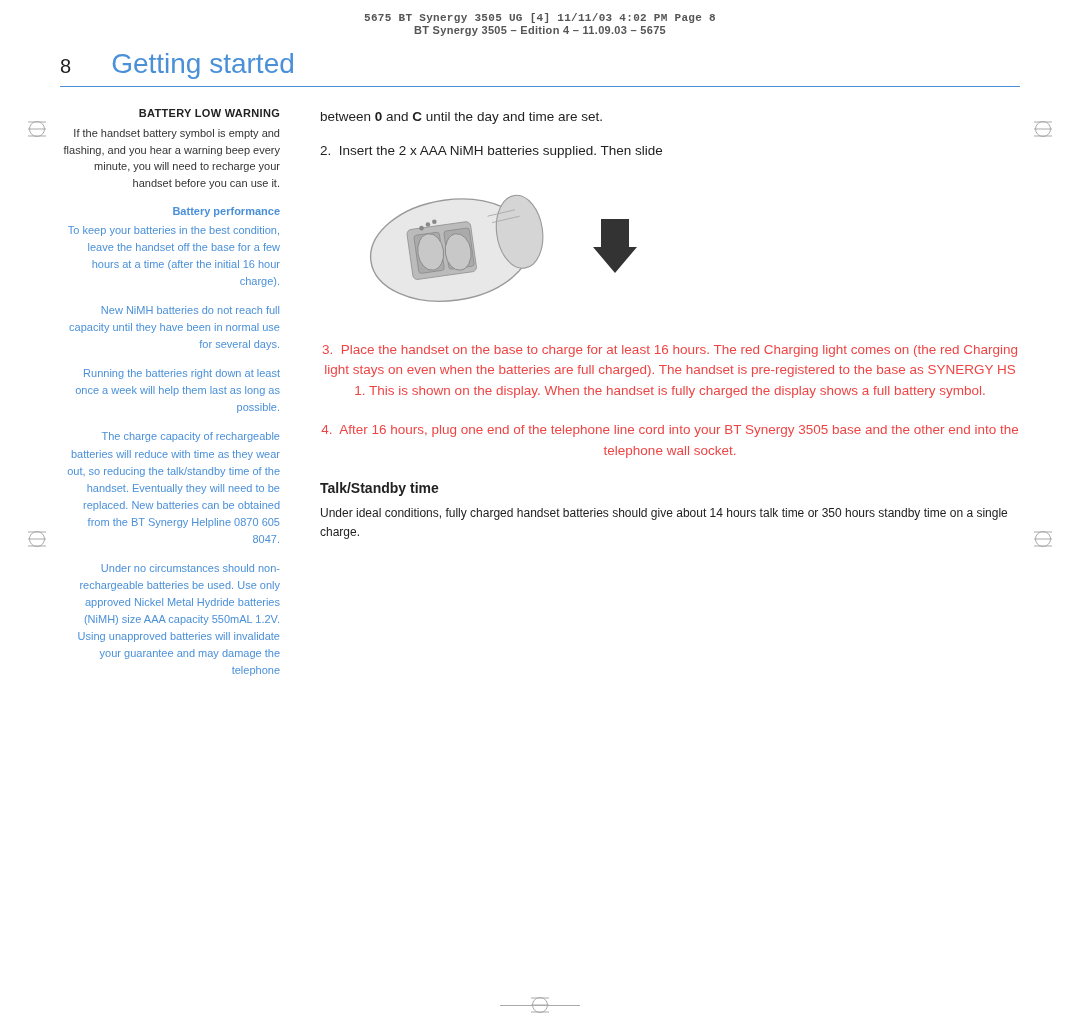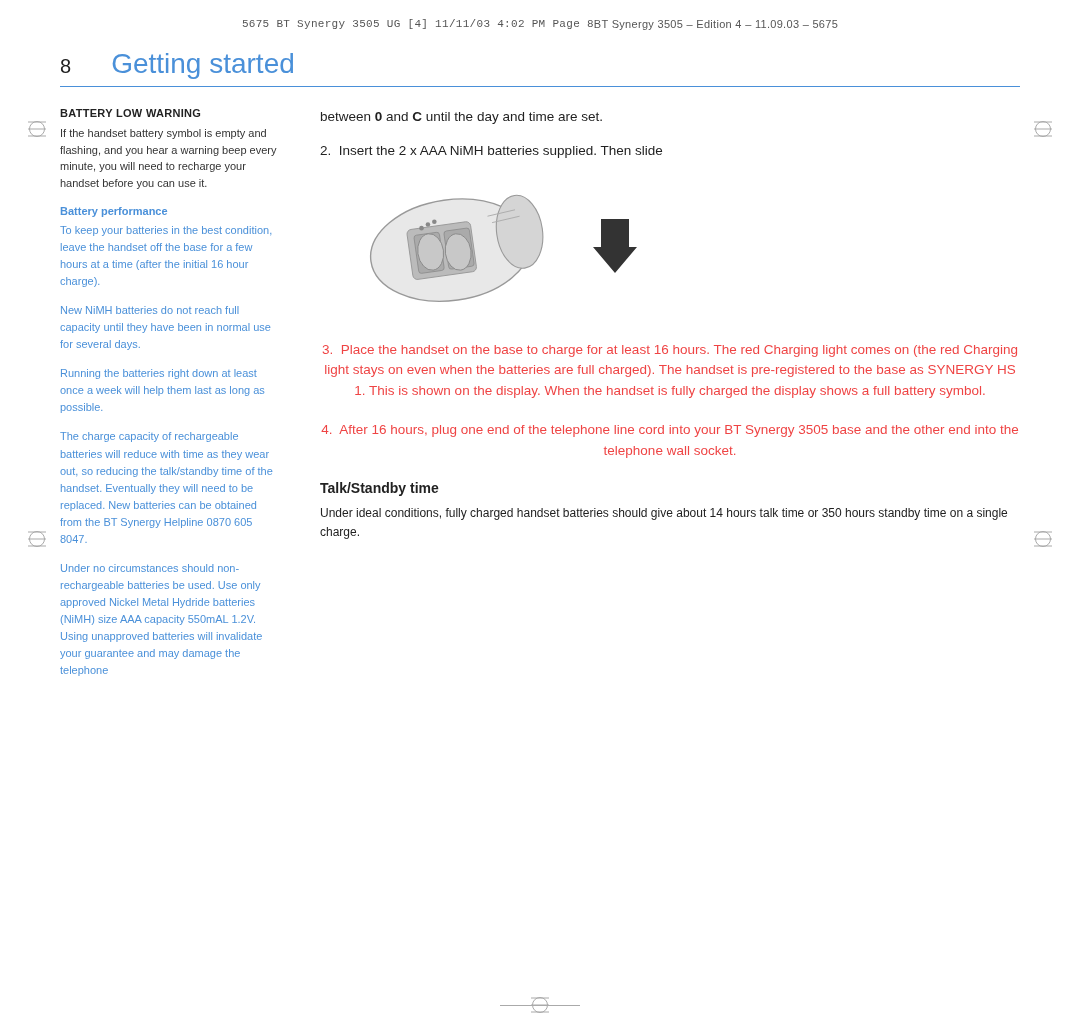--- a/index.html
+++ b/index.html
@@ -22,24 +22,25 @@
     }
 
     
     .top-header {
       position: absolute;
       top: 0;
       left: 0;
       right: 0;
       height: 48px;
       display: flex;
-      flex-direction: row;
+      flex-direction: column;
       align-items: center;
       justify-content: center;
       border-bottom: none;
+      font-weight: bold;
     }
 
     .top-header-line1 {
       font-size: 11px;
       color: #555;
       font-family: Courier, monospace;
       letter-spacing: 0.3px;
     }
 
     .top-header-line2 {
@@ -112,20 +113,21 @@
 
     
     .columns {
       display: flex;
       gap: 40px;
     }
 
     .left-col {
       width: 220px;
       flex-shrink: 0;
+      text-align: right;
     }
 
     .right-col {
       flex: 1;
     }
 
     
     .section-title-bold {
       font-size: 11px;
       font-weight: bold;

